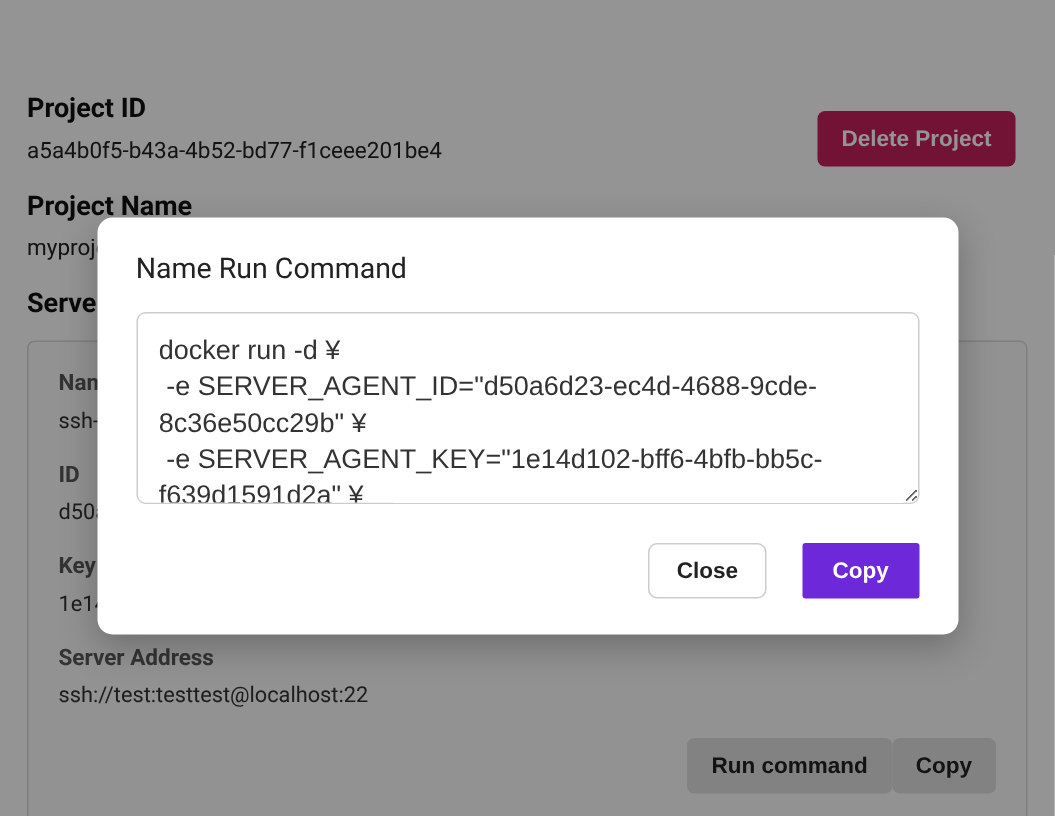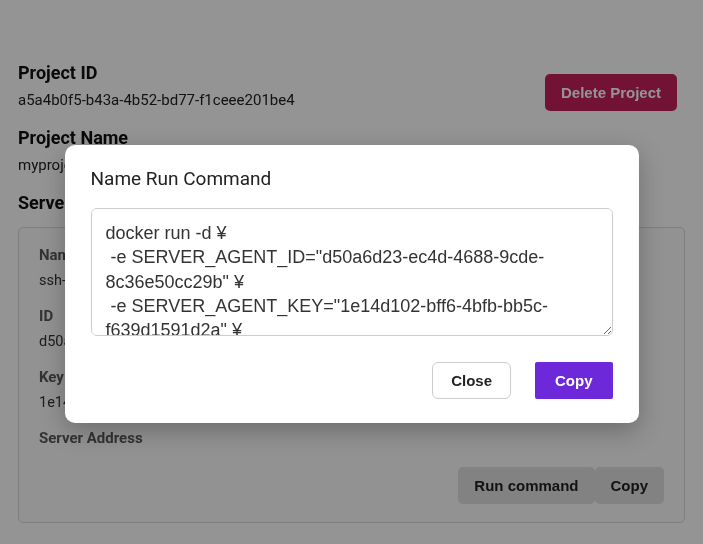--- a/index.html
+++ b/index.html
@@ -156,20 +156,21 @@
     <div class="field-label">Nam</div>
     <div class="field-value">ssh-</div>
 
     <div class="field-label">ID</div>
     <div class="field-value">d50a</div>
 
     <div class="field-label">Key</div>
     <div class="field-value">1e14</div>
 
     <div class="field-label">Server Address</div>
+    <div class="field-value">ssh://test:testtest@localhost:22</div>
 
     <div class="card-actions">
       <button class="btn-secondary">Run command</button>
       <button class="btn-secondary">Copy</button>
     </div>
   </div>
 </div>
 
 <div class="overlay">
   <div class="modal">

